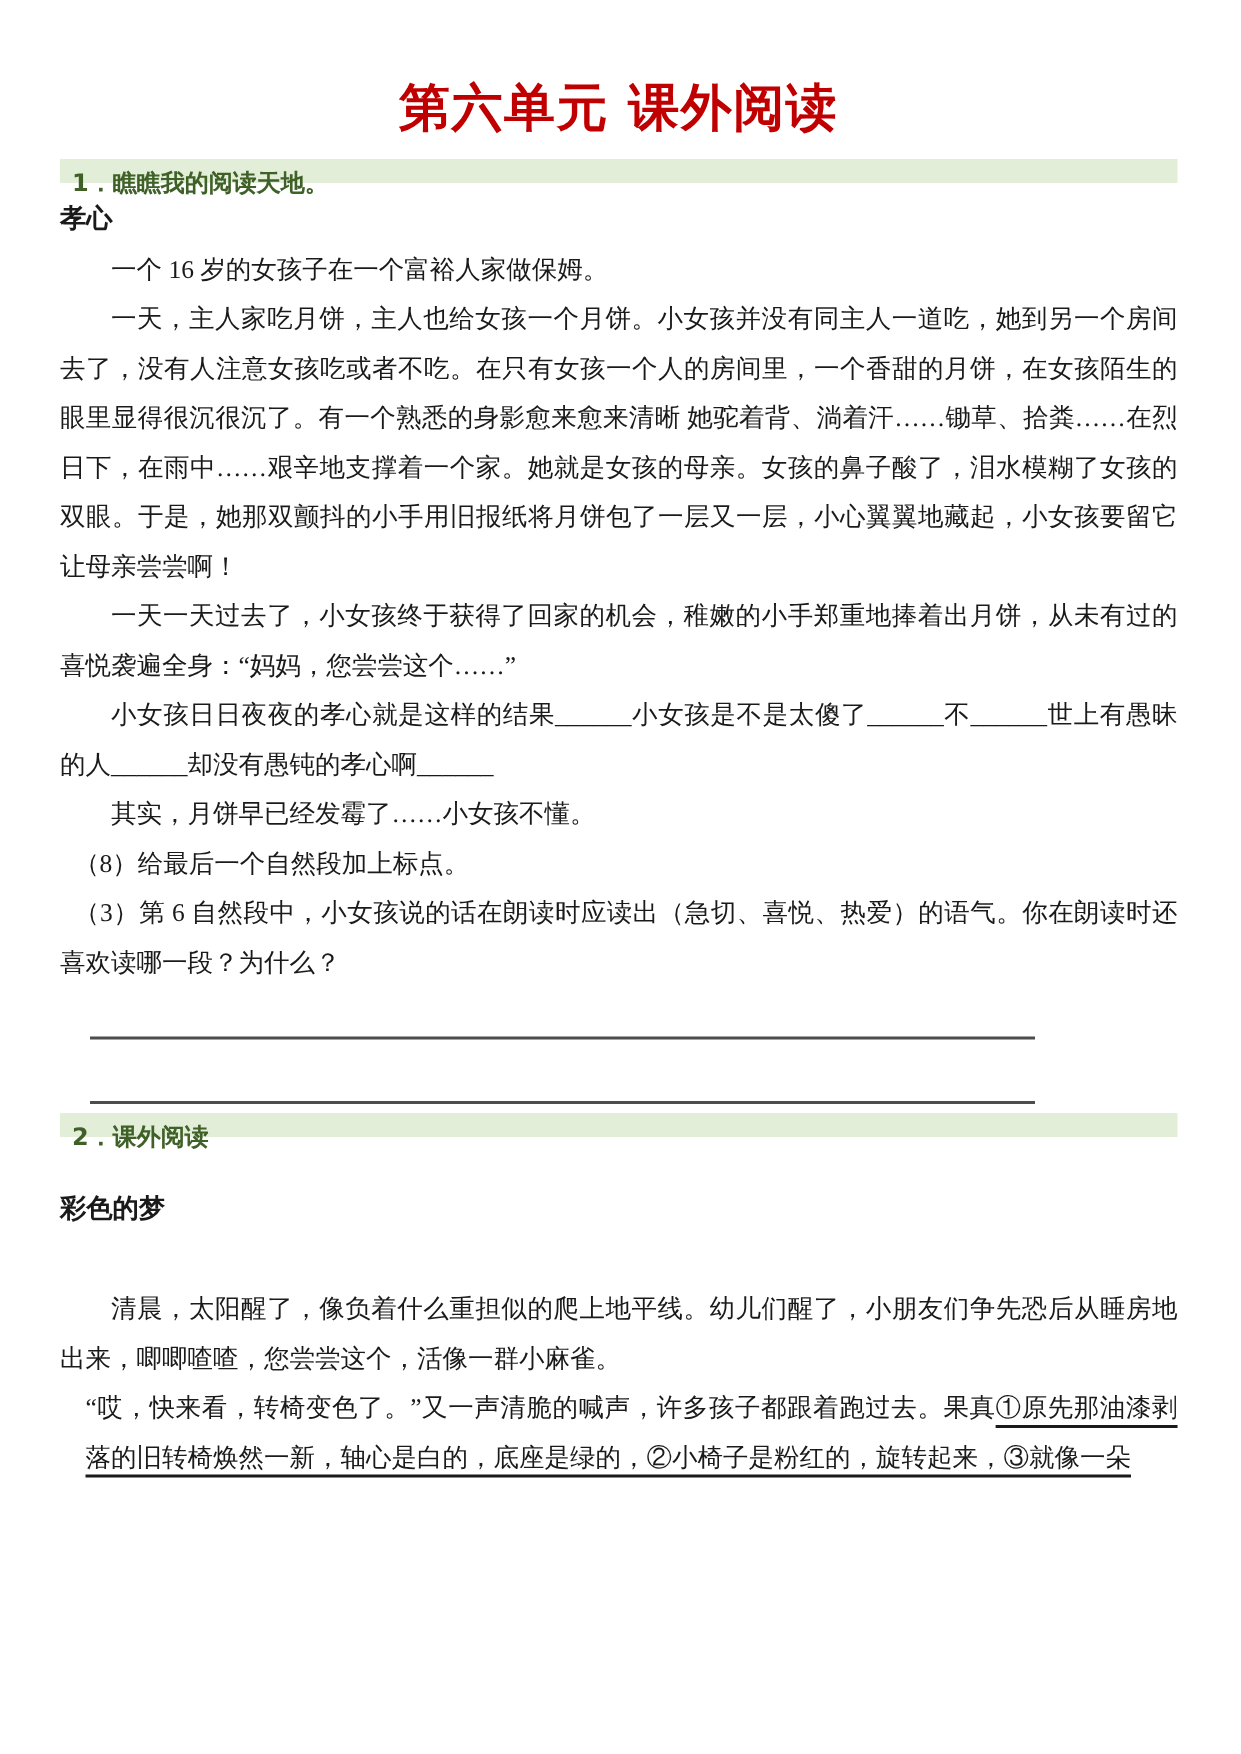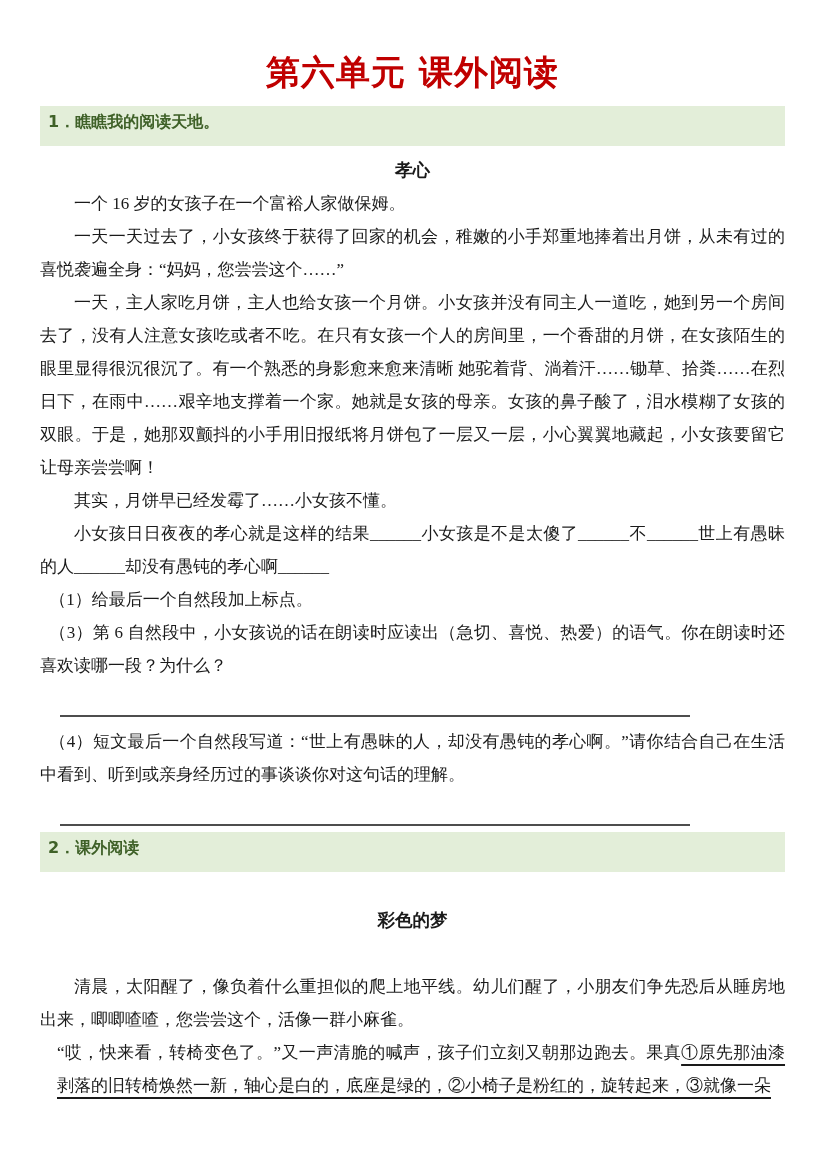--- a/index.html
+++ b/index.html
@@ -29,26 +29,26 @@
     color: #c00000;
     letter-spacing: 1px;
   }
   .banner {
     margin-top: 12px;
     background: #e3eed9;
     color: #3f6128;
     font-weight: bold;
     font-size: 16px;
     line-height: 32px;
-    height: 40px;
+    height: 16px;
     padding-left: 8px;
     box-sizing: border-box;
   }
   .article-title {
-    text-align: center;
+    text-align: left;
     font-weight: bold;
     font-size: 17.5px;
     line-height: 33px;
     margin-top: 8px;
   }
   .article-title.spaced {
     margin-top: 32px;
     margin-bottom: 33px;
   }
   p {
@@ -81,39 +81,38 @@
 
 <div class="page">
 
   <div class="doc-title">第六单元 课外阅读</div>
 
   <div class="banner">1．瞧瞧我的阅读天地。</div>
 
   <div class="article-title">孝心</div>
 
   <p class="indent2">一个 16 岁的女孩子在一个富裕人家做保姆。</p>
+  <p class="indent2">一天，主人家吃月饼，主人也给女孩一个月饼。小女孩并没有同主人一道吃，她到另一个房间去了，没有人注意女孩吃或者不吃。在只有女孩一个人的房间里，一个香甜的月饼，在女孩陌生的眼里显得很沉很沉了。有一个熟悉的身影愈来愈来清晰 她驼着背、淌着汗……锄草、拾粪……在烈日下，在雨中……艰辛地支撑着一个家。她就是女孩的母亲。女孩的鼻子酸了，泪水模糊了女孩的双眼。于是，她那双颤抖的小手用旧报纸将月饼包了一层又一层，小心翼翼地藏起，小女孩要留它让母亲尝尝啊！</p>
   <p class="indent2">一天一天过去了，小女孩终于获得了回家的机会，稚嫩的小手郑重地捧着出月饼，从未有过的喜悦袭遍全身：“妈妈，您尝尝这个……”</p>
-  <p class="indent2">一天，主人家吃月饼，主人也给女孩一个月饼。小女孩并没有同主人一道吃，她到另一个房间去了，没有人注意女孩吃或者不吃。在只有女孩一个人的房间里，一个香甜的月饼，在女孩陌生的眼里显得很沉很沉了。有一个熟悉的身影愈来愈来清晰 她驼着背、淌着汗……锄草、拾粪……在烈日下，在雨中……艰辛地支撑着一个家。她就是女孩的母亲。女孩的鼻子酸了，泪水模糊了女孩的双眼。于是，她那双颤抖的小手用旧报纸将月饼包了一层又一层，小心翼翼地藏起，小女孩要留它让母亲尝尝啊！</p>
+  <p class="indent2">小女孩日日夜夜的孝心就是这样的结果______小女孩是不是太傻了______不______世上有愚昧的人______却没有愚钝的孝心啊______</p>
   <p class="indent2">其实，月饼早已经发霉了……小女孩不懂。</p>
-  <p class="indent2">小女孩日日夜夜的孝心就是这样的结果______小女孩是不是太傻了______不______世上有愚昧的人______却没有愚钝的孝心啊______</p>
 
-  <p class="question">（1）给最后一个自然段加上标点。</p>
+  <p class="question">（8）给最后一个自然段加上标点。</p>
   <p class="question">（3）第 6 自然段中，小女孩说的话在朗读时应读出（急切、喜悦、热爱）的语气。你在朗读时还喜欢读哪一段？为什么？</p>
 
   <div class="gap-line"></div>
   <div class="answer-line"></div>
 
-  <p class="question">（4）短文最后一个自然段写道：“世上有愚昧的人，却没有愚钝的孝心啊。”请你结合自己在生活中看到、听到或亲身经历过的事谈谈你对这句话的理解。</p>
 
   <div class="gap-line"></div>
   <div class="answer-line tight"></div>
 
   <div class="banner" style="margin-top:6px;">2．课外阅读</div>
 
   <div class="article-title spaced">彩色的梦</div>
 
   <p class="indent2">清晨，太阳醒了，像负着什么重担似的爬上地平线。幼儿们醒了，小朋友们争先恐后从睡房地出来，唧唧喳喳，您尝尝这个，活像一群小麻雀。</p>
 
   <p class="hang-quote">
-    <span>“哎，快来看，转椅变色了。”又一声清脆的喊声，孩子们立刻又朝那边跑去。果真</span><span class="ul-seg">①原先那油漆剥落的旧转椅焕然一新，轴心是白的，底座是绿的，②小椅子是粉红的，旋转起来，③就像一朵</span>
+    <span>“哎，快来看，转椅变色了。”又一声清脆的喊声，许多孩子都跟着跑过去。果真</span><span class="ul-seg">①原先那油漆剥落的旧转椅焕然一新，轴心是白的，底座是绿的，②小椅子是粉红的，旋转起来，③就像一朵</span>
   </p>
 
 </div>
 
 </body></html>

